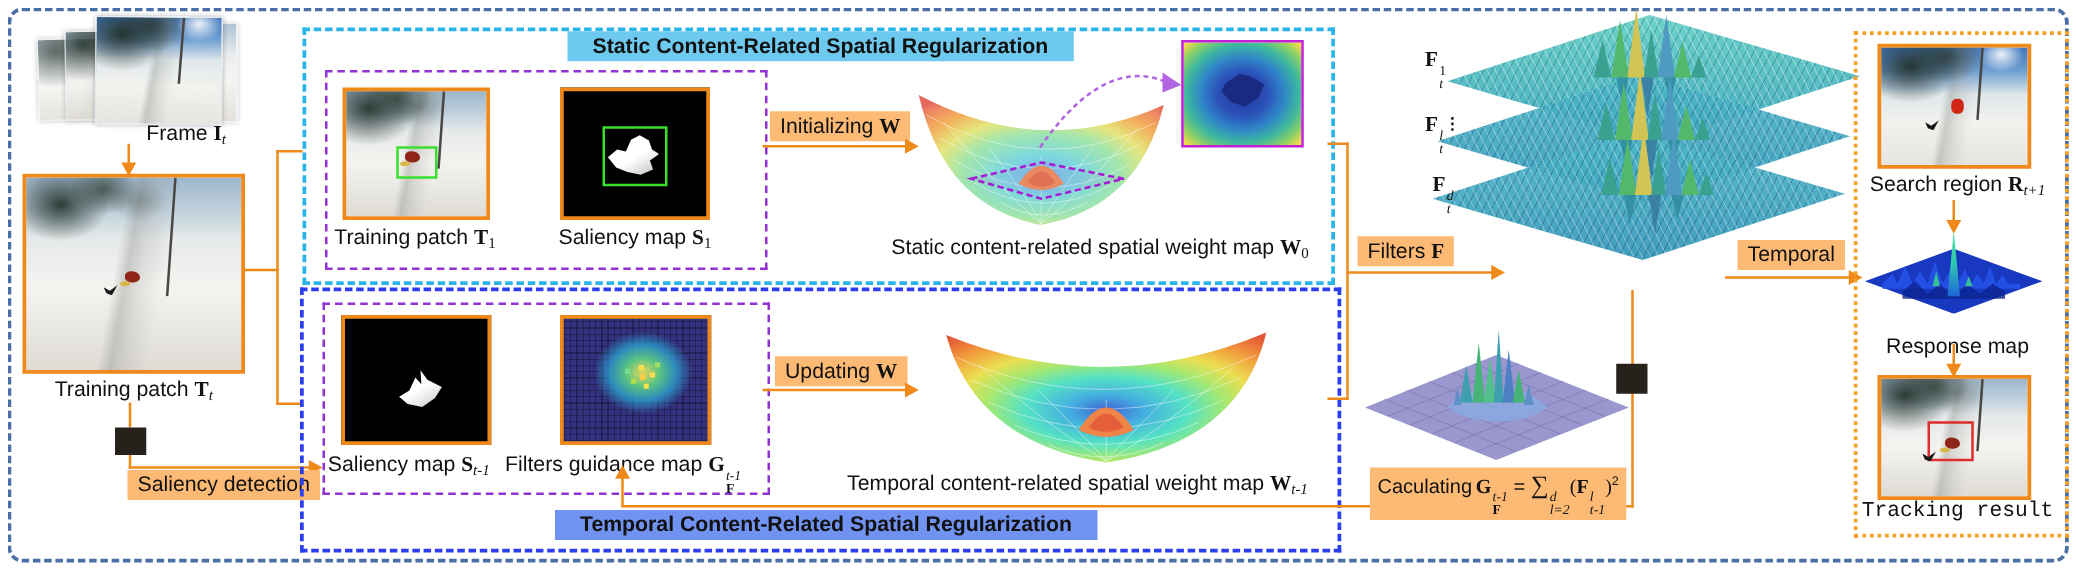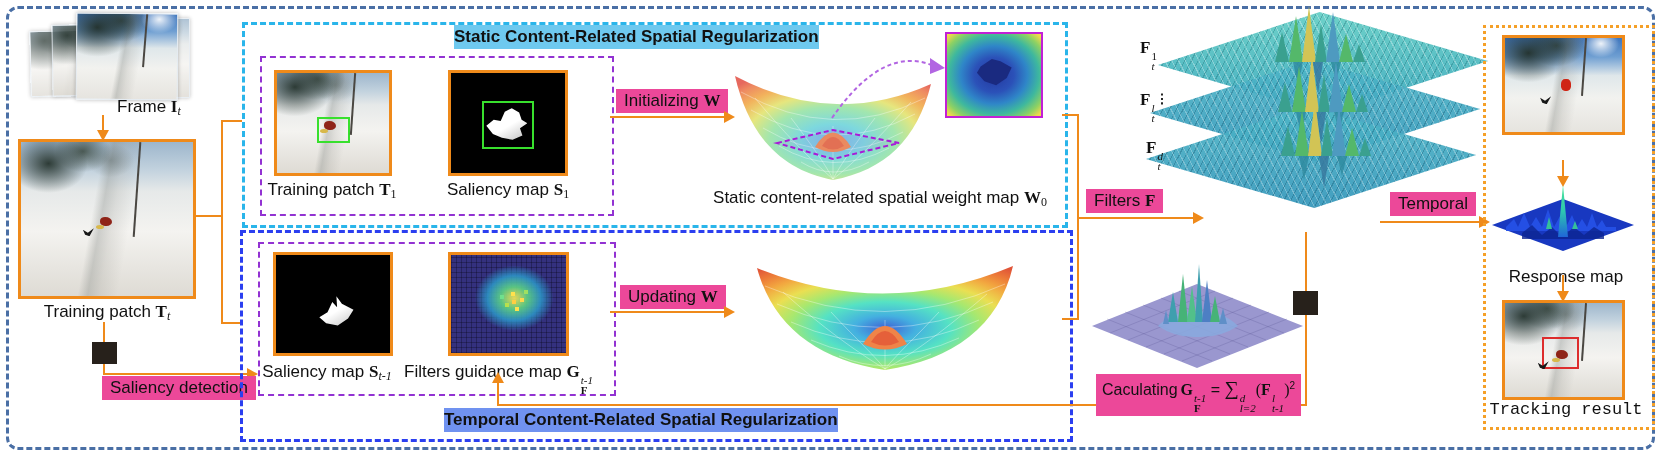--- a/index.html
+++ b/index.html
@@ -12,22 +12,22 @@
   .lbl{position:absolute;font-size:17px;white-space:nowrap;color:#111;}
   .ctr{text-align:center;}
   .mvar{font-family:"Liberation Serif",serif;font-weight:700;}
   .msub{font-family:"Liberation Serif",serif;font-size:12px;vertical-align:-3px;}
   .it{font-style:italic;}
   .bf{font-weight:700;}
   .stack{display:inline-flex;flex-direction:column;align-items:flex-start;
          font-family:"Liberation Serif",serif;font-size:11px;line-height:10px;
          vertical-align:-7px;margin-left:1px;}
   .dots{font-size:13px;font-weight:700;vertical-align:2px;margin-left:1px;}
-  .htitle{position:absolute;font-weight:700;font-size:17px;padding:2px 0;white-space:nowrap;}
-  .glabel{position:absolute;background:#ec4899;font-size:17px;padding:2px 8px;white-space:nowrap;}
+  .htitle{position:absolute;font-weight:700;font-size:17px;padding:2px 20px;white-space:nowrap;}
+  .glabel{position:absolute;background:#fdba74;font-size:17px;padding:2px 8px;white-space:nowrap;}
 
   
   .hline{position:absolute;height:0;border-top:2.5px solid #ef8a1a;}
   .vline{position:absolute;width:0;border-left:2.5px solid #ef8a1a;}
   .ah-r{position:absolute;width:0;height:0;border-top:6px solid transparent;
         border-bottom:6px solid transparent;border-left:11px solid #ef8a1a;}
   .ah-u{position:absolute;width:0;height:0;border-left:6px solid transparent;
         border-right:6px solid transparent;border-bottom:11px solid #ef8a1a;}
   .ah-d{position:absolute;width:0;height:0;border-left:6px solid transparent;
         border-right:6px solid transparent;border-top:11px solid #ef8a1a;}
@@ -236,20 +236,21 @@
       <path d="M92,120 Q138,140 184,118"></path>
       <path d="M36,56 C76,92 110,116 138,133"></path>
         <path d="M84,76 C106,100 126,118 138,133"></path>
       <path d="M138,84 L138,134"></path>
         <path d="M192,76 C170,100 150,118 138,133"></path>
       <path d="M240,58 C200,92 166,118 138,133"></path>
     </g>
     <path d="M116,108 Q138,72 160,108 Q138,119 116,108 Z" fill="#ef8448"></path>
     <path d="M124,106 Q138,84 152,106 Q138,113 124,106 Z" fill="#e5603a"></path>
   </svg>
+  <div class="lbl ctr" style="left:664px;top:377px;width:396px;"><span>Temporal content-related spatial weight map </span><span class="mvar">W</span><span class="msub it">t-1</span></div>
   <div class="htitle" style="left:444px;top:408px;background:#7092f0;">Temporal Content-Related Spatial Regularization</div>
 
   <div class="plane" style="left:1158px;top:12px;"></div>
   <div class="plane b" style="left:1150px;top:60px;"></div>
   <div class="plane b" style="left:1146px;top:106px;"></div>
   <svg class="abs" style="left:1205px;top:4px;" width="225" height="196" viewBox="0 0 225 196">
     <defs>
       <g id="cl">
         <polygon points="70,58 77,28 84,58" fill="#3aa08f"></polygon>
         <polygon points="84,58 91,12 98,58" fill="#54b86a"></polygon>
@@ -335,20 +336,21 @@
         <span class="it">t-1</span>
       </span><span style="font-family:'Liberation Serif',serif;">)</span><sup style="font-size:10px;">2</sup>
   </div>
 
   <div class="panel-box"></div>
 
   <div class="ski v img-border" style="left:1502px;top:35px;width:117px;height:94px;">
     <div class="rskier" style="left:48%;top:44%;"></div>
     <div class="bird" style="left:30%;top:62%;"></div>
   </div>
+  <div class="lbl ctr" style="left:1486px;top:138px;width:160px;"><span>Search region </span><span class="mvar">R</span><span class="msub it">t+1</span></div>
 
   <div class="vline" style="left:1562px;top:160px;height:18px;"></div>
   <div class="ah-d" style="left:1557px;top:176px;"></div>
 
   <svg class="abs" style="left:1492px;top:183px;" width="142" height="68" viewBox="0 0 142 68">
     <defs>
       <linearGradient id="spk" x1="0" y1="0" x2="0" y2="1">
         <stop offset="0" stop-color="#4ae896"></stop>
           <stop offset=".5" stop-color="#2ec8b0"></stop>
           <stop offset="1" stop-color="#1f66d8"></stop>

